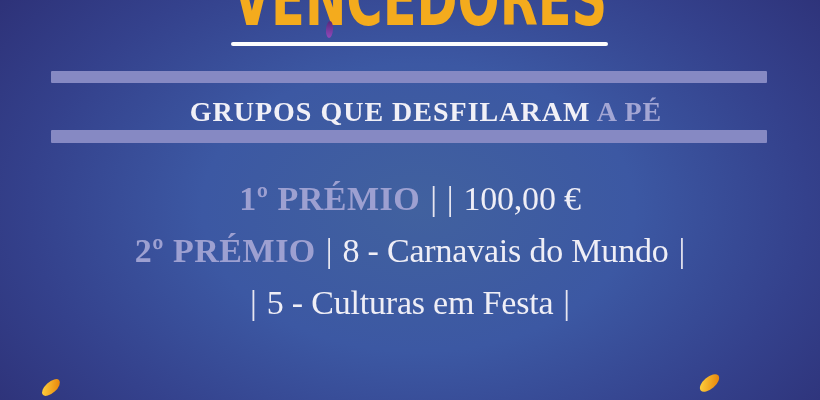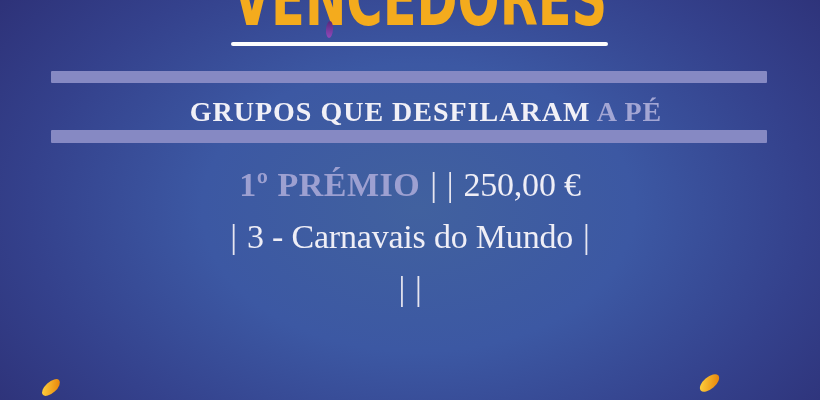--- a/index.html
+++ b/index.html
@@ -55,21 +55,21 @@
     position:absolute; top:95px; left:0; width:820px;
     text-align:center; white-space:nowrap;
     font-family:"Liberation Serif", serif; font-weight:bold;
     font-size:28px; line-height:34px; letter-spacing:1px;
     color:#F1F0F7;
     padding-left:16px;
   }
   .section-title .accent { color:#A3A6D4; }
 
   
-  .prizes { position:absolute; top:159px; left:0; width:820px; }
+  .prizes { position:absolute; top:173px; left:0; width:820px; }
   .prize-row {
     display:flex; justify-content:center; align-items:baseline;
     gap:10px; height:52px; line-height:52px; white-space:nowrap;
     font-family:"Liberation Serif", serif;
     font-size:34px; letter-spacing:-0.2px;
     color:#EFEEF6;
   }
   .prize-row .rank { color:#9DA0D1; font-weight:bold; letter-spacing:0.5px; }
   .prize-row .sep  { color:#E7E6F0; }
 </style>
@@ -89,31 +89,33 @@
     <span class="accent">A PÉ</span>
   </div>
   <div class="bar bar-bottom"></div>
 
   <div class="prizes">
 
     <div class="prize-row">
       <span class="rank">1º PRÉMIO</span>
       <span class="sep">|</span>
       <span class="sep">|</span>
-      <span class="amount">250,00 €</span>
+      <span class="amount">100,00 €</span>
     </div>
 
     <div class="prize-row">
+      <span class="rank">2º PRÉMIO</span>
       <span class="sep">|</span>
-      <span class="group">3 - Carnavais do Mundo</span>
+      <span class="group">8 - Carnavais do Mundo</span>
       <span class="sep">|</span>
     </div>
 
     <div class="prize-row">
       <span class="sep">|</span>
+      <span class="group">5 - Culturas em Festa</span>
       <span class="sep">|</span>
     </div>
 
   </div>
 
   <span class="confetti confetti-gold-left"></span>
   <span class="confetti confetti-gold-right"></span>
 
 </div>
 

